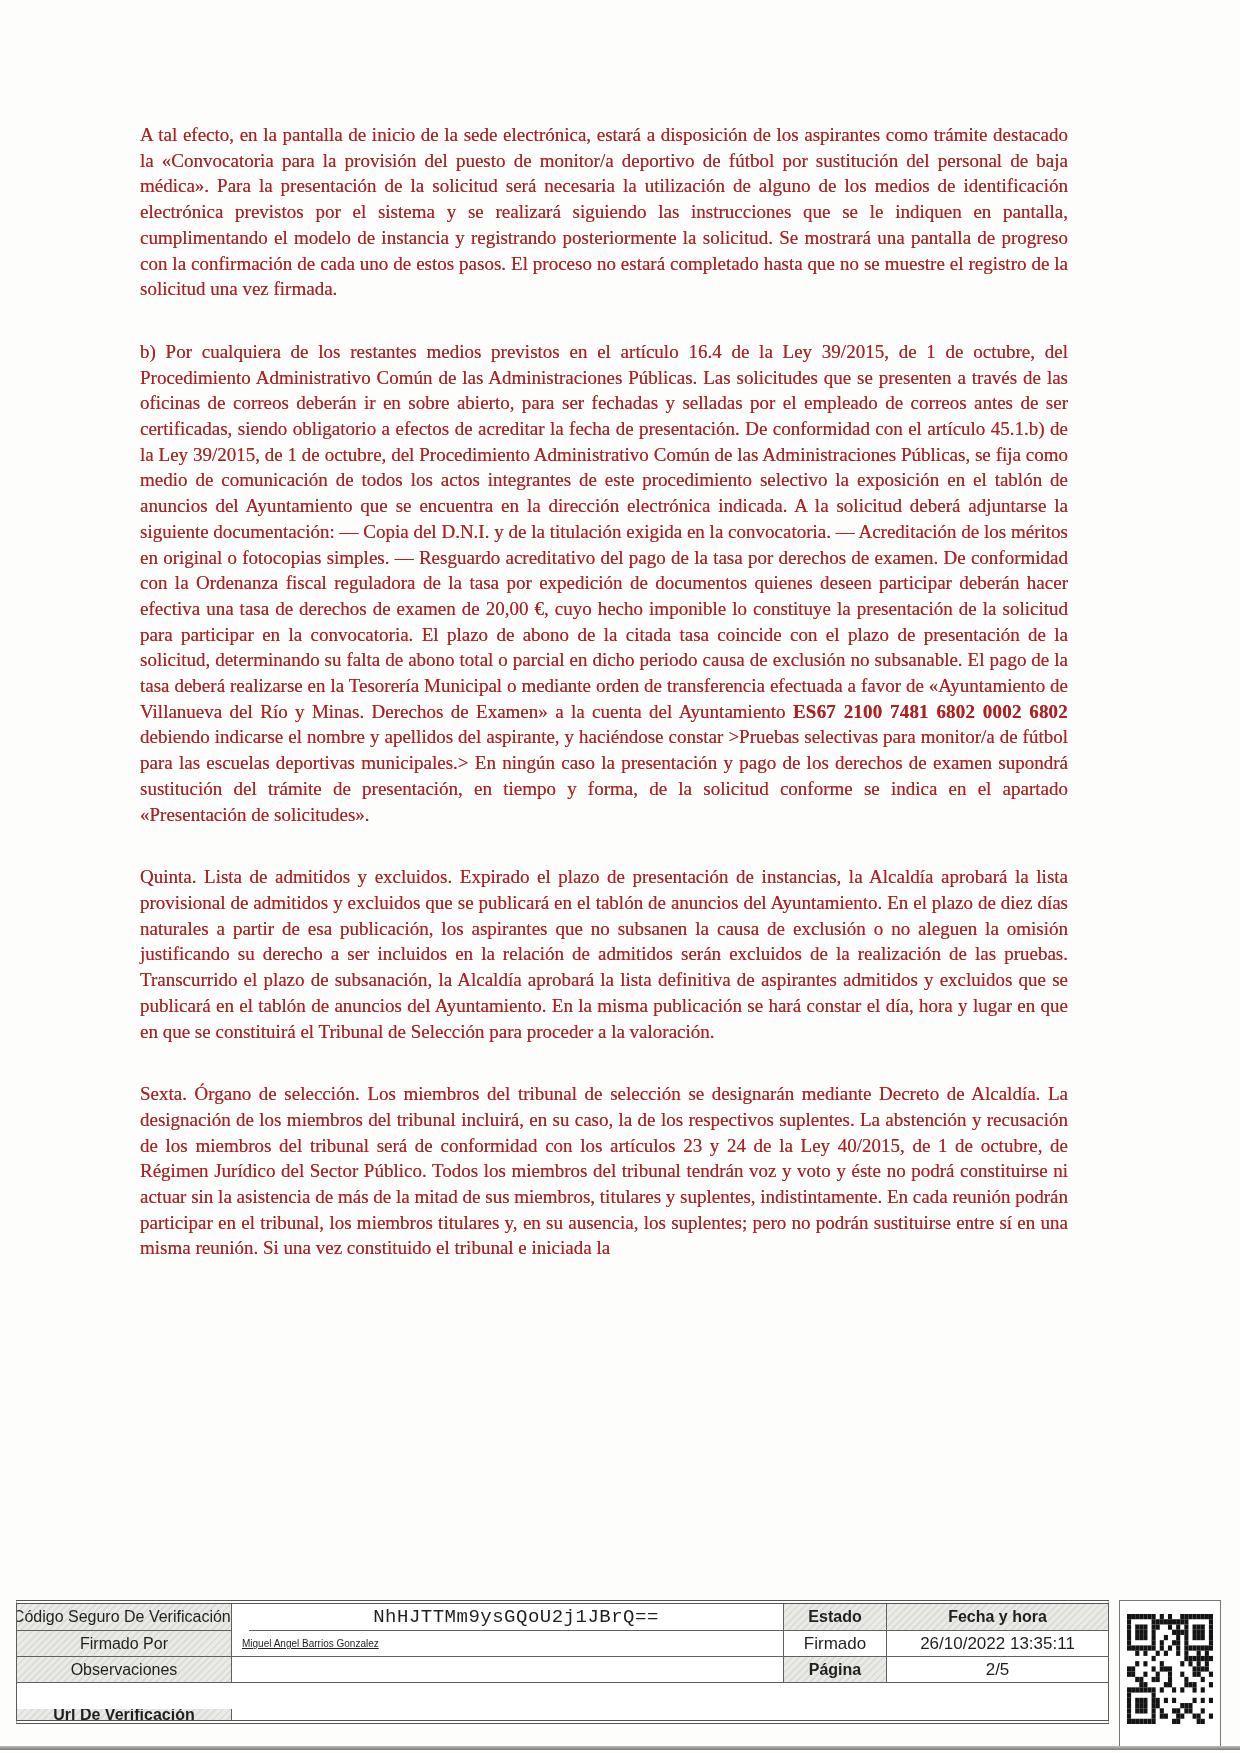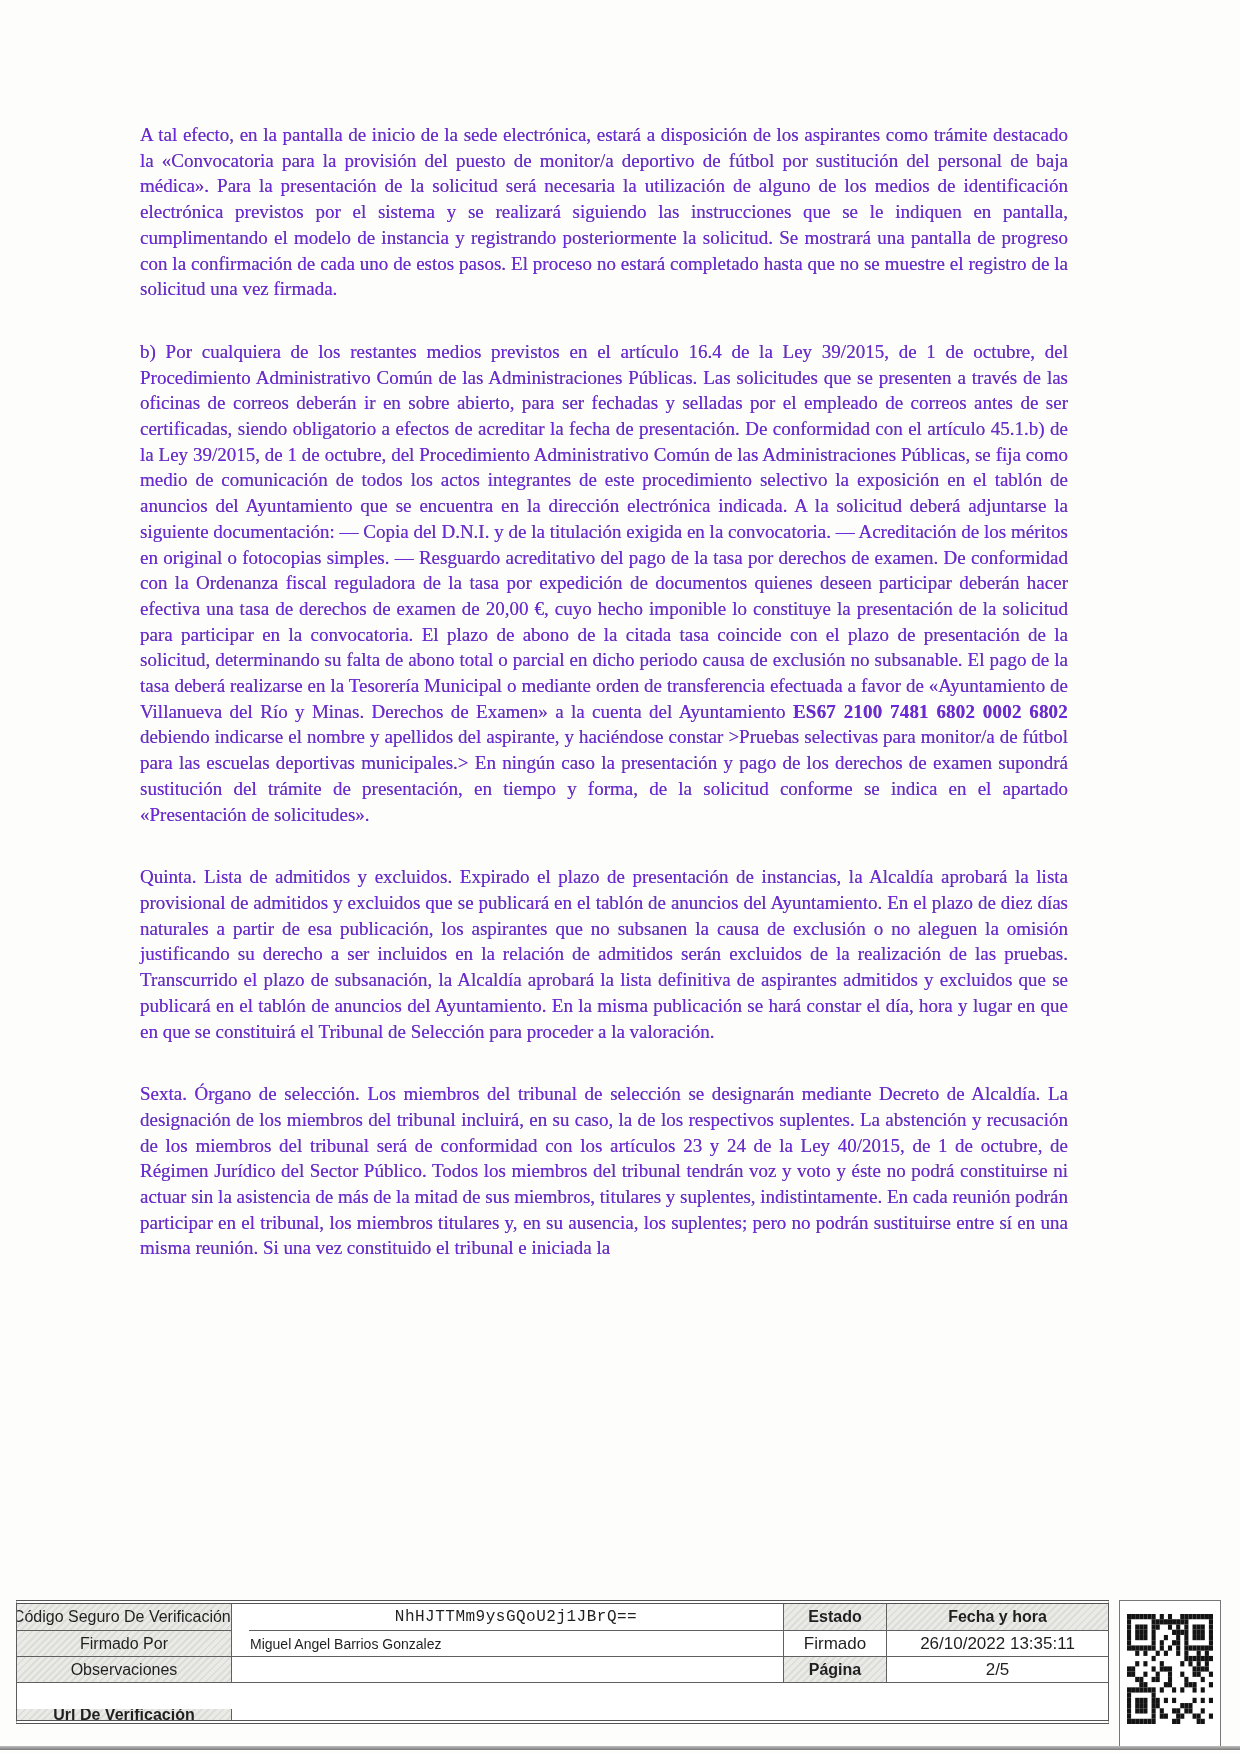--- a/index.html
+++ b/index.html
@@ -6,21 +6,21 @@
   body {
     width:1240px; height:1753px;
     background:#fdfdfc;
     position:relative;
     overflow:hidden;
     font-family:"Liberation Serif", serif;
   }
   
   .doc-text {
     position:absolute; left:140px; top:122px; width:928px;
-    color:#6d28d9;
+    color:#b91c1c;
     font-size:19px; line-height:25.7px;
     text-align:justify;
   }
   .doc-text p {
     margin:0 0 37px 0;
     text-shadow:0 0 0.6px rgba(25,25,25,0.55);
   }
   .doc-text strong { font-weight:bold; letter-spacing:0.2px; }
 
   
@@ -47,23 +47,23 @@
   }
   .cell.last-col { border-right:none; }
   .cell.last-row { border-bottom:none;margin-top:26px; }
   .gray {
     background-color:#e9e9e5;
     background-image:repeating-linear-gradient(135deg, rgba(110,110,105,0.10) 0 2px, rgba(255,255,255,0.06) 2px 5px);
   }
   .lbl  { font-size:16px; }
   .bold { font-weight:bold; }
   .mono { font-family:"Liberation Mono", "DejaVu Sans Mono", monospace; }
-  .csv-val  { font-size:16px; letter-spacing:0.5px;margin-left:17px; }
+  .csv-val  { font-size:19px; letter-spacing:0.5px;margin-left:17px; }
   .url-cell { grid-column:2 / 5; align-items:flex-start; padding-top:7px; font-size:14px; }
-  .name-cell{ justify-content:flex-start; padding-left:18px; font-size:14px; }
+  .name-cell{ justify-content:flex-start; padding-left:10px; font-size:10px;text-decoration:underline; }
   .small    { font-size:17px; }
 
   
   .qr-box {
     position:absolute; left:1119px; top:1600px;
     width:100px; height:148px;
     border:1px solid #777;
     background:#fff;
     display:flex; justify-content:center; align-items:flex-start;
   }

